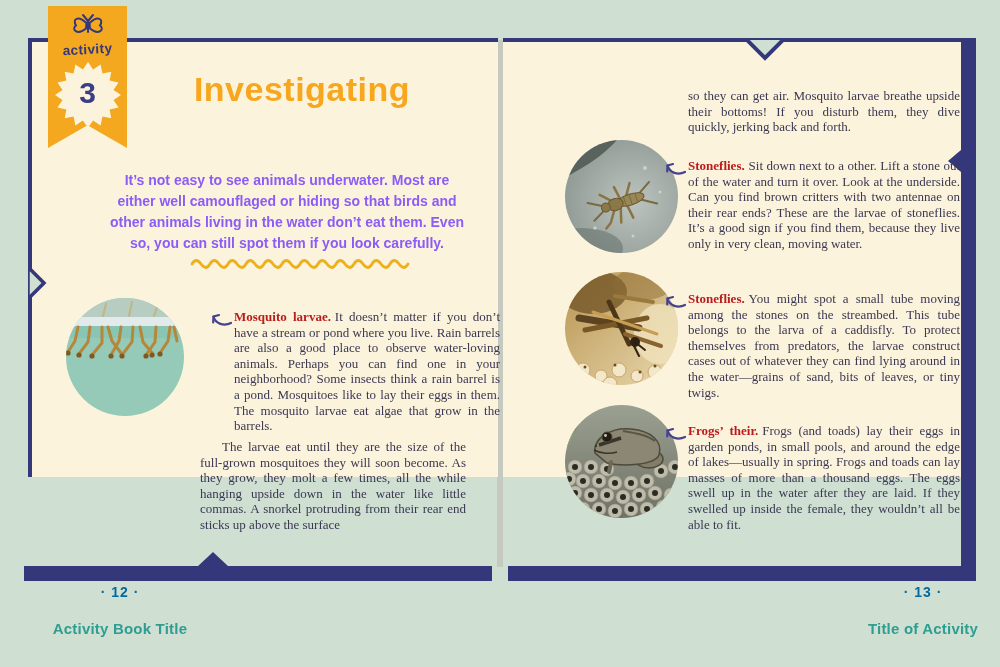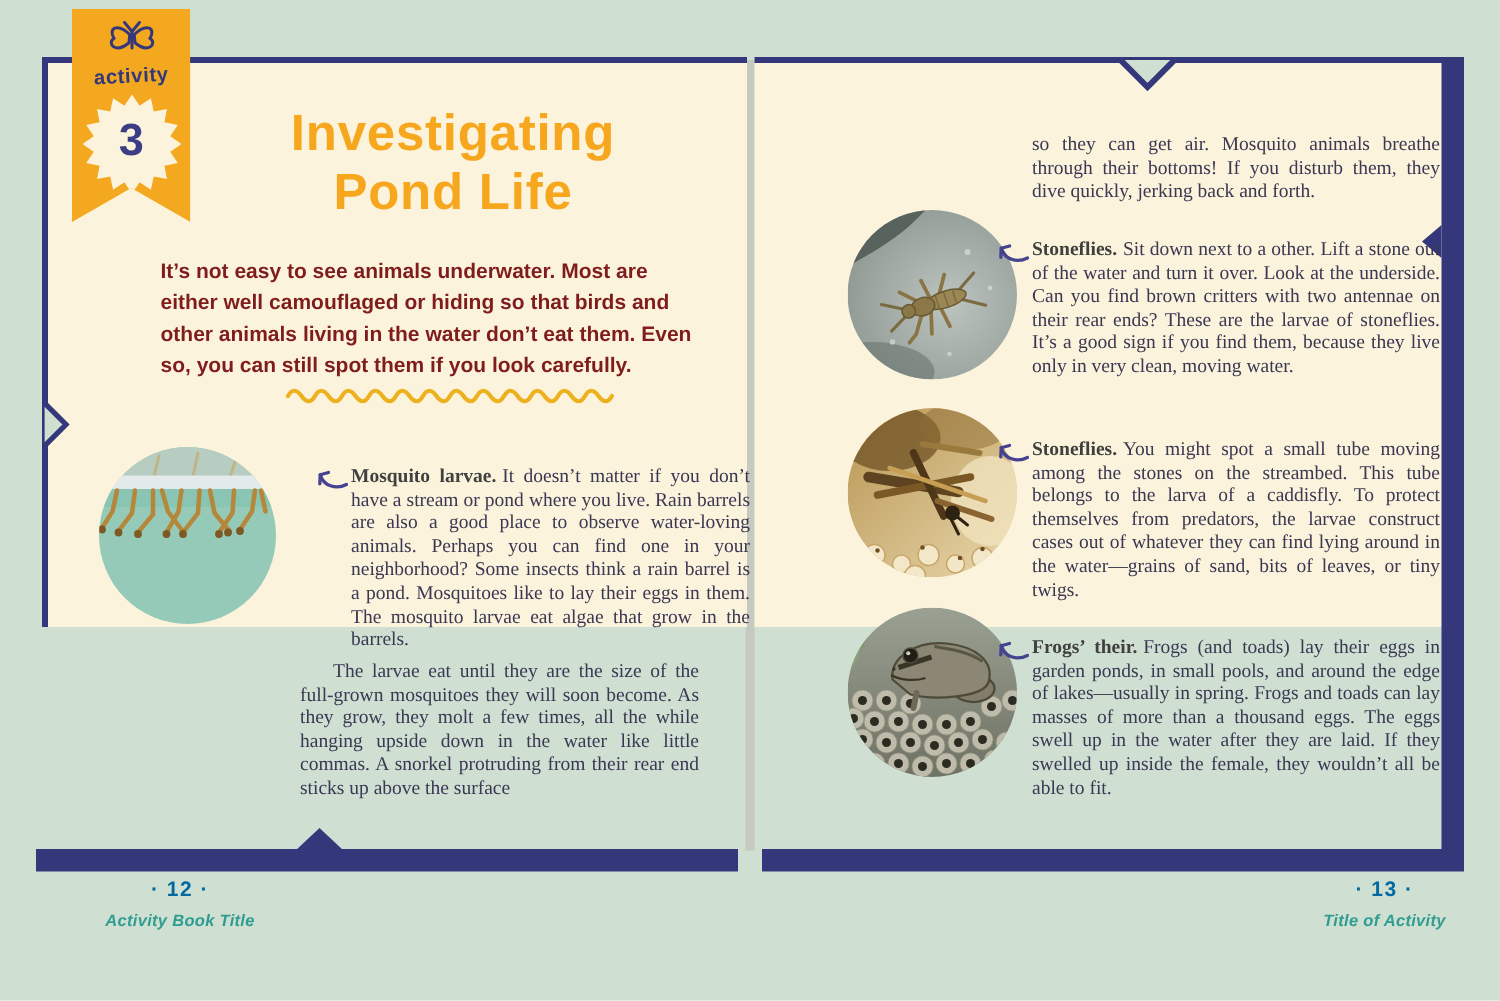--- a/index.html
+++ b/index.html
@@ -1,21 +1,21 @@
 <!DOCTYPE html>
 <html><head>
 <meta charset="utf-8">
 <style>
   html,body{margin:0;padding:0;}
   body{width:1000px;height:667px;overflow:hidden;font-family:"Liberation Sans",sans-serif;}
   .bg{position:relative;width:1000px;height:667px;background:#cfe0d3;}
 
   .spine{position:absolute;left:497px;top:40px;width:6px;height:527px;background:#c6c9c0;}
 
-  .page{position:absolute;top:38px;height:380px;background:#fcf3dc;border-top:4px solid #34387b;box-sizing:border-box;padding-left:31px;}
+  .page{position:absolute;top:38px;height:439px;background:#fcf3dc;border-top:4px solid #34387b;box-sizing:border-box;padding-left:31px;}
   .page-left{left:28px;width:470px;border-left:4px solid #34387b;}
   .page-right{left:503px;width:473px;}
 
   .bottom-bar{position:absolute;top:566px;height:15px;background:#34387b;}
   .bar-left{left:24px;width:468px;}
   .bar-right{left:508px;width:468px;}
   .bar-tri{position:absolute;left:197px;top:552px;width:0;height:0;
     border-left:16px solid transparent;border-right:16px solid transparent;border-bottom:15px solid #34387b;}
 
   .right-edge-bar{position:absolute;right:0;top:0;width:15px;height:524px;background:#34387b;}
@@ -29,65 +29,64 @@
     clip-path:polygon(0 0,100% 0,100% 100%,50% 84%,0 100%);text-align:center;}
   .badge .bfly{margin-top:6px;}
   .badge-label{display:block;color:#34387b;font-weight:bold;font-size:13.5px;letter-spacing:.4px;margin-top:-2px;transform:rotate(-3deg);}
   .starburst{position:relative;width:68px;height:68px;margin:4px auto 0;}
   .starburst svg{position:absolute;left:0;top:0;}
   .badge-num{position:absolute;left:0;top:15px;width:100%;text-align:center;color:#3b3e85;font-size:30px;font-weight:bold;}
 
   
   .title{position:absolute;left:100px;top:28px;width:340px;text-align:center;
     color:#f7a71d;font-size:34px;line-height:39px;font-weight:bold;letter-spacing:.5px;}
-  .intro{position:absolute;left:75px;top:114px;width:360px;text-align:left;
-    color:#7f1d1d;font-size:14px;line-height:21px;font-weight:bold;}
+  .intro{position:absolute;left:75px;top:114px;width:360px;text-align:center;
+    color:#8b5cf6;font-size:14px;line-height:21px;font-weight:bold;}
   .wavy{position:absolute;left:158px;top:214px;}
 
   .photo{position:absolute;border-radius:50%;overflow:hidden;}
   .photo svg{display:block;}
   .ph-mosq{left:34px;top:256px;width:118px;height:118px;}
 
   .body-text{font-family:"Liberation Serif",serif;font-size:13px;line-height:15.6px;
     color:#3a3852;text-align:justify;}
-  .lead-bold{font-weight:bold;color:#404040;margin-right:.3em;font-family:"Liberation Serif",serif;}
+  .lead-bold{font-weight:bold;color:#b91c1c;margin-right:.3em;font-family:"Liberation Serif",serif;}
   .entry-text{position:absolute;}
   .lp-para1{left:168px;top:254px;width:266px;margin-left:34px;}
   .lp-para2{left:168px;top:384px;width:266px;text-indent:22px;}
   .arrow{position:absolute;left:-24px;top:1px;}
 
   
   .rp-cont{position:absolute;left:185px;top:33px;width:272px;}
   .rp-entry{position:absolute;left:185px;width:272px;}
   .rp-e1{top:103px;} .rp-e2{top:236px;} .rp-e3{top:368px;}
   .ph-stone{left:62px;top:98px;width:113px;height:113px;}
   .ph-caddis{left:62px;top:230px;width:113px;height:113px;}
   .ph-frog{left:62px;top:363px;width:113px;height:113px;}
 
   
   .footer{position:absolute;top:584px;width:170px;text-align:center;}
   .footer-left{left:35px;} .footer-right{left:838px;}
   .page-num{color:#0369a1;font-size:14px;font-weight:bold;letter-spacing:1px;}
-  .footer-title{color:#2f9d90;font-size:11px;font-weight:bold;margin-top:8px;letter-spacing:.2px;font-style:italic;}
+  .footer-title{color:#2f9d90;font-size:15px;font-weight:bold;margin-top:20px;letter-spacing:.2px;}
 </style>
 </head>
 <body>
 
 <div class="bg">
 
   <div class="spine"></div>
 
   <div class="page page-left">
     <svg class="left-notch" width="22" height="36" viewBox="0 0 22 36">
       <polygon points="0,2 16,18 0,34" fill="#cfe0d3" stroke="#34387b" stroke-width="3.5"></polygon>
     </svg>
 
     <div class="title">
       <span>Investigating</span><br>
-      <span>Pond Life</span>
     </div>
 
     <p class="intro">It’s not easy to see animals underwater. Most are either well camouflaged or hiding so that birds and other animals living in the water don’t eat them. Even so, you can still spot them if you look carefully.</p>
 
     <svg class="wavy" width="230" height="14" viewBox="0 0 230 14">
       <path d="M2,8 q4,-7 9,0 t9,0 t9,0 t9,0 t9,0 t9,0 t9,0 t9,0 t9,0 t9,0 t9,0 t9,0 t9,0 t9,0 t9,0 t9,0 t9,0 t9,0 t9,0 t9,0 t9,0 t9,0 t9,0 t9,0" fill="none" stroke="#edb11f" stroke-width="2.8" stroke-linecap="round"></path>
     </svg>
 
     <div class="photo ph-mosq">
       <svg width="118" height="118" viewBox="0 0 118 118">
@@ -138,21 +137,21 @@
     <p class="body-text entry-text lp-para2">The larvae eat until they are the size of the full-grown mosquitoes they will soon become. As they grow, they molt a few times, all the while hanging upside down in the water like little commas. A snorkel protruding from their rear end sticks up above the surface</p>
   </div>
 
   <div class="page page-right">
     <svg class="top-notch" width="44" height="24" viewBox="0 0 44 24">
       <polygon points="2,0 42,0 22,20" fill="#cfe0d3" stroke="#34387b" stroke-width="4"></polygon>
     </svg>
     <div class="right-edge-bar"></div>
     <div class="right-edge-notch"></div>
 
-    <p class="body-text rp-cont">so they can get air. Mosquito animals breathe through their bottoms! If you disturb them, they dive quickly, jerking back and forth.</p>
+    <p class="body-text rp-cont">so they can get air. Mosquito larvae breathe upside their bottoms! If you disturb them, they dive quickly, jerking back and forth.</p>
 
     <div class="photo ph-stone">
       <svg width="113" height="113" viewBox="0 0 113 113">
         <defs>
           <radialGradient id="st" cx="60%" cy="55%" r="75%">
             <stop offset="0%" stop-color="#bcc4bf"></stop>
               <stop offset="100%" stop-color="#88928d"></stop>
           </radialGradient>
         </defs>
         <rect width="113" height="113" fill="url(#st)"></rect>

